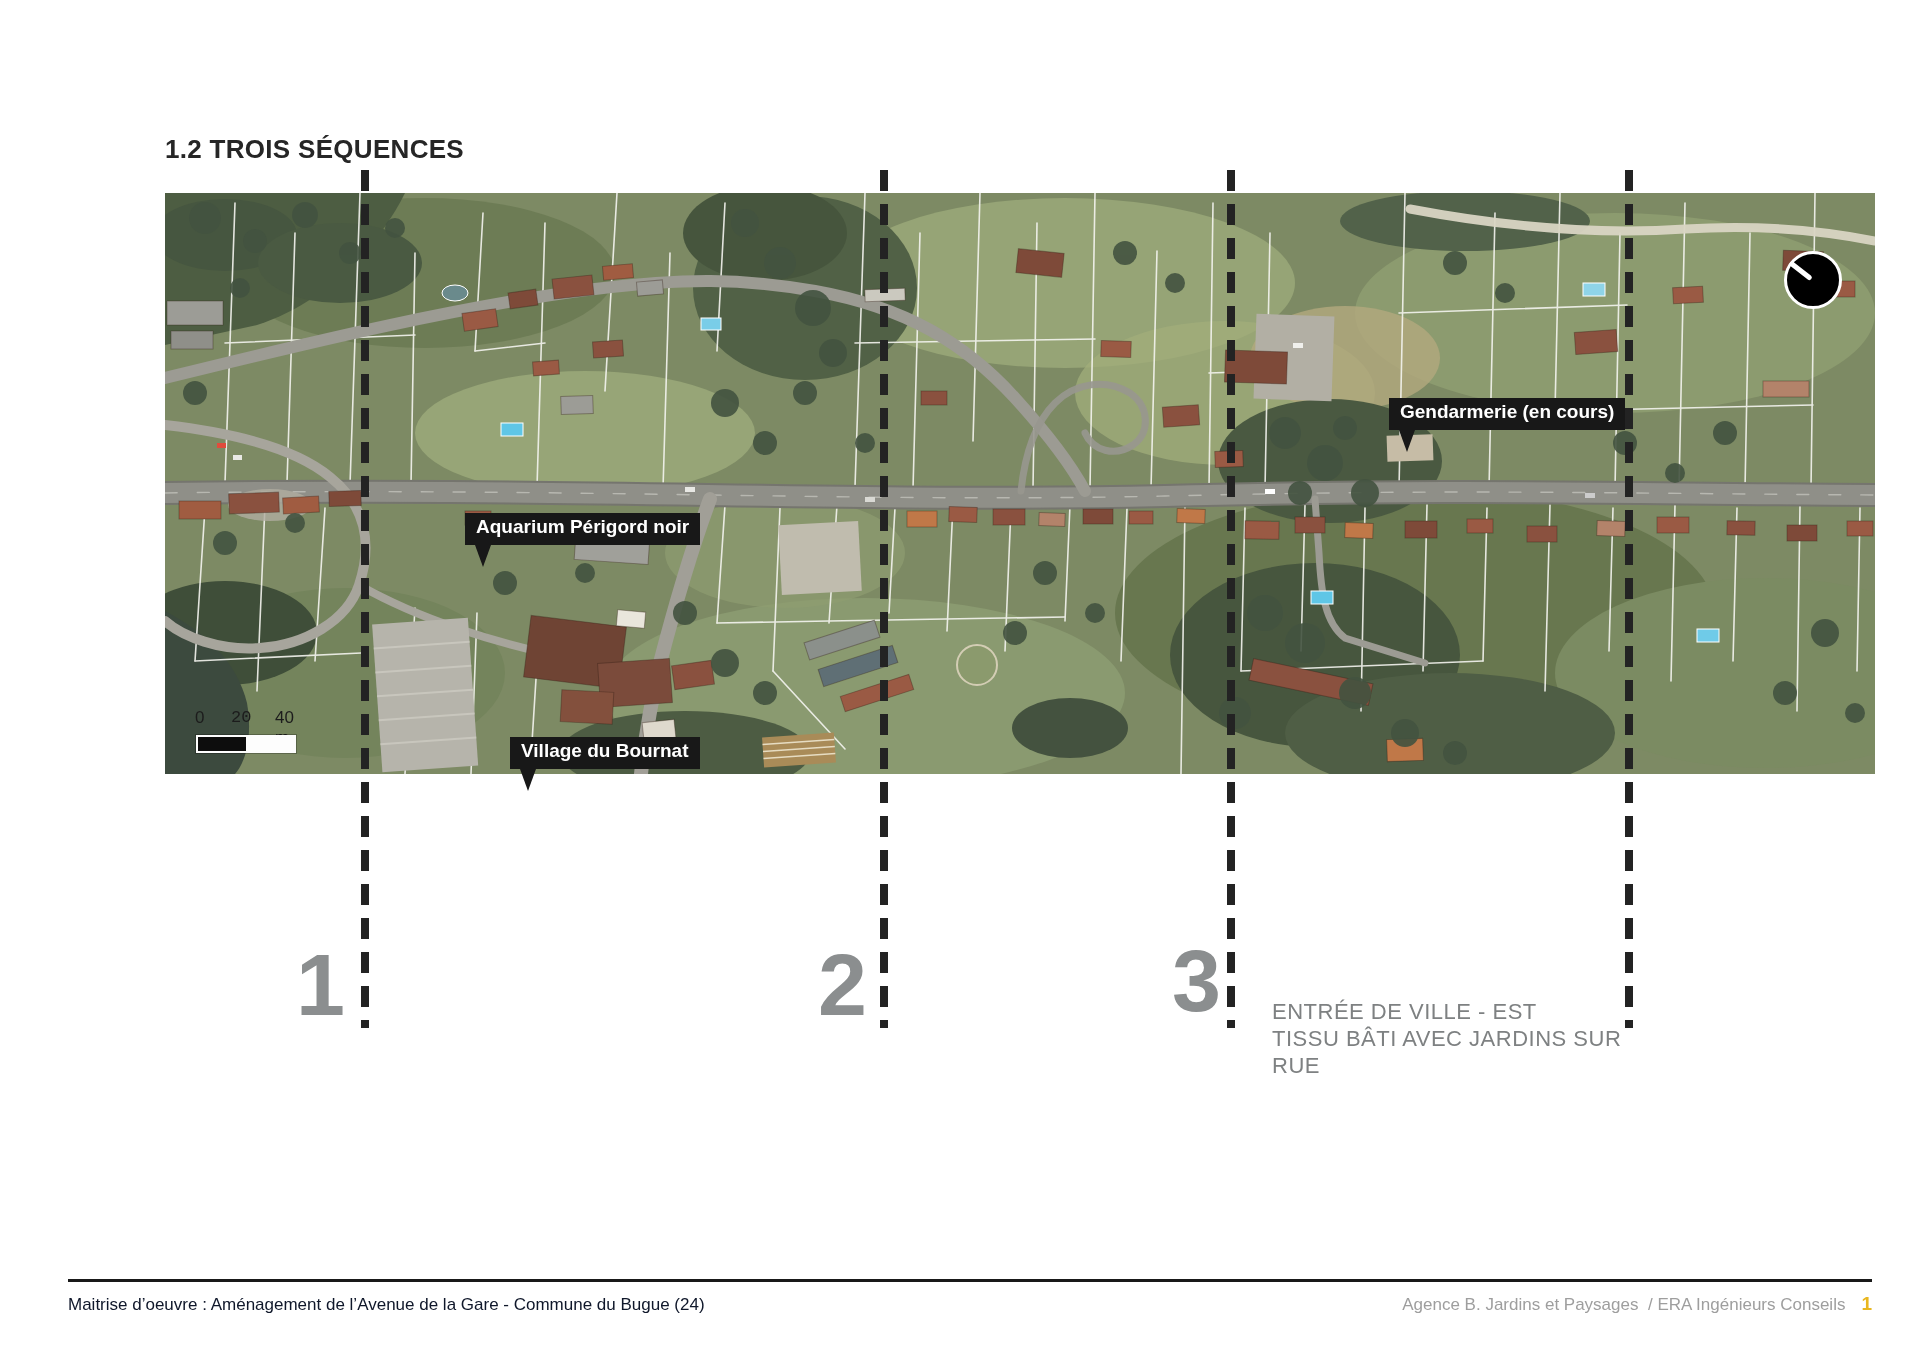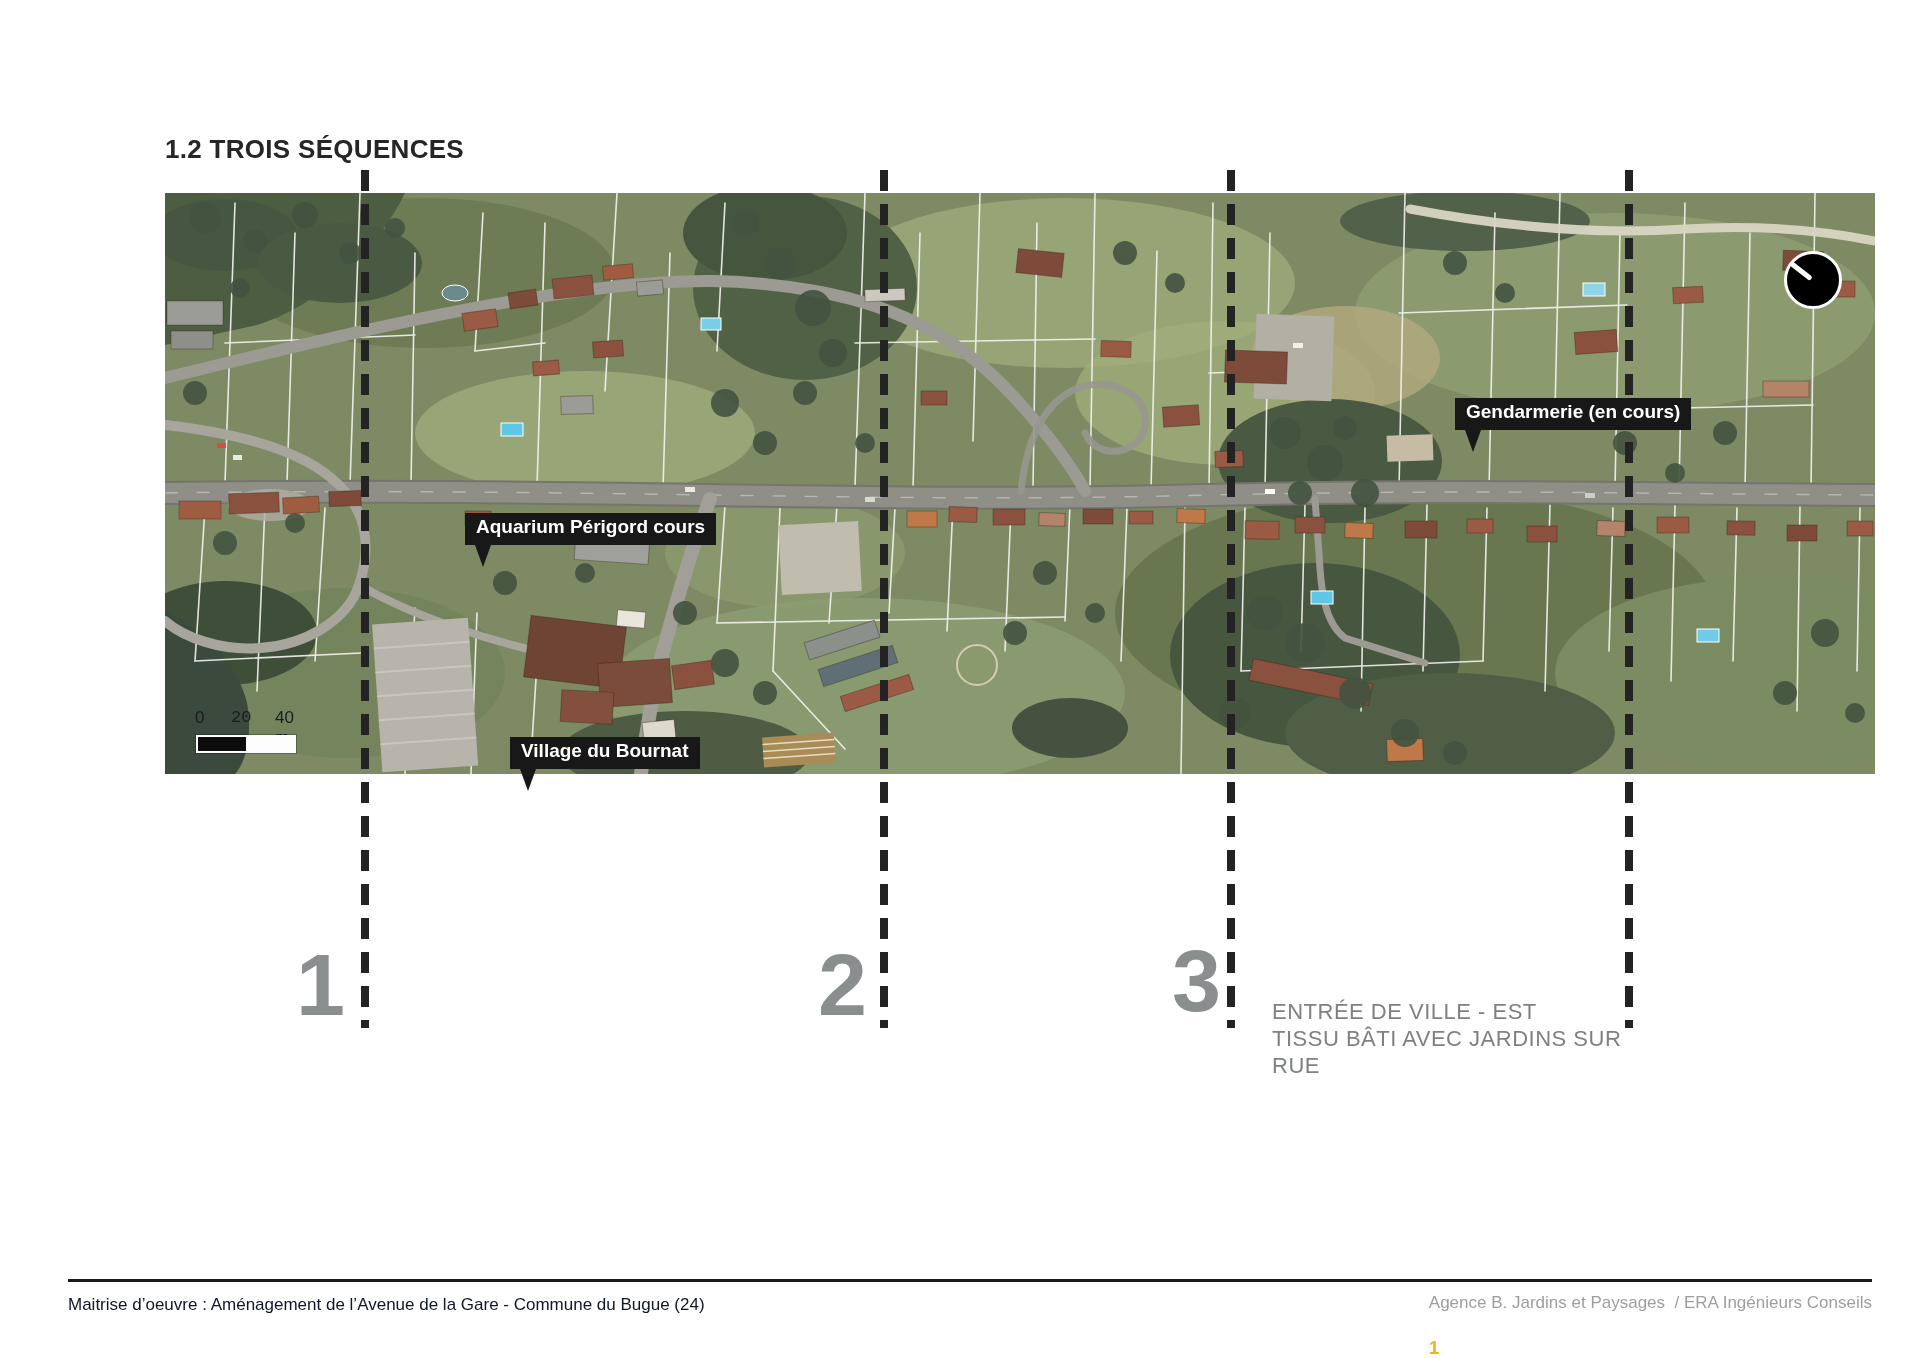--- a/index.html
+++ b/index.html
@@ -23,21 +23,21 @@
   .sbar .b1{width:50%;background:#0d0d0d;}
   .sbar .b2{width:50%;background:#fdfdfd;}
   .north{position:absolute;left:1784px;top:251px;width:52px;height:52px;border-radius:50%;
          background:#000;border:3px solid #fff;z-index:7;}
   .north .needle{position:absolute;left:3px;top:6px;width:27px;height:5px;background:#fff;border-radius:3px;
                  transform:rotate(38deg);transform-origin:left center;}
   .seq-num{position:absolute;font-size:88px;font-weight:800;color:#8b8e8f;line-height:.85;letter-spacing:-3px;}
   .seq-text{position:absolute;color:#7e8182;font-size:22px;line-height:27px;letter-spacing:.5px;}
   .rule{position:absolute;left:68px;top:1279px;width:1804px;height:3px;background:#191919;}
   .f-left{position:absolute;left:68px;top:1295px;font-size:17px;color:#0f172a;}
-  .f-right{position:absolute;right:48px;top:1293px;display:flex;align-items:baseline;gap:24px;flex-direction:column;}
+  .f-right{position:absolute;right:48px;top:1293px;display:flex;align-items:baseline;gap:16px;}
   .f-right .agency{font-size:17px;color:#9e9e9e;white-space:pre;}
   .f-right .pnum{font-size:19px;font-weight:700;color:#e9b71f;}
 </style>
 </head>
 <body>
 
 <div class="page">
 
   <div class="title">1.2 TROIS SÉQUENCES</div>
 
@@ -258,28 +258,28 @@
           <circle cx="930" cy="420" r="10"></circle>
         <circle cx="850" cy="440" r="12"></circle>
           <circle cx="1660" cy="440" r="14"></circle>
           <circle cx="1620" cy="500" r="12"></circle>
         <circle cx="1690" cy="520" r="10"></circle>
       </g>
     </svg>
   </div>
 
   <div class="maplabel" style="left:465px;top:513px">
-    <span>Aquarium Périgord cours</span>
+    <span>Aquarium Périgord noir</span>
     <div class="tail"></div>
   </div>
   <div class="maplabel" style="left:510px;top:737px">
     <span>Village du Bournat</span>
     <div class="tail"></div>
   </div>
-  <div class="maplabel" style="left:1455px;top:398px">
+  <div class="maplabel" style="left:1389px;top:398px">
     <span>Gendarmerie (en cours)</span>
     <div class="tail"></div>
   </div>
 
   <div class="scalebar">
     <span class="t0">0</span>
     <span class="t1">20</span>
     <span class="t2">40 m</span>
     <div class="sbar">
       <div class="b1"></div>

